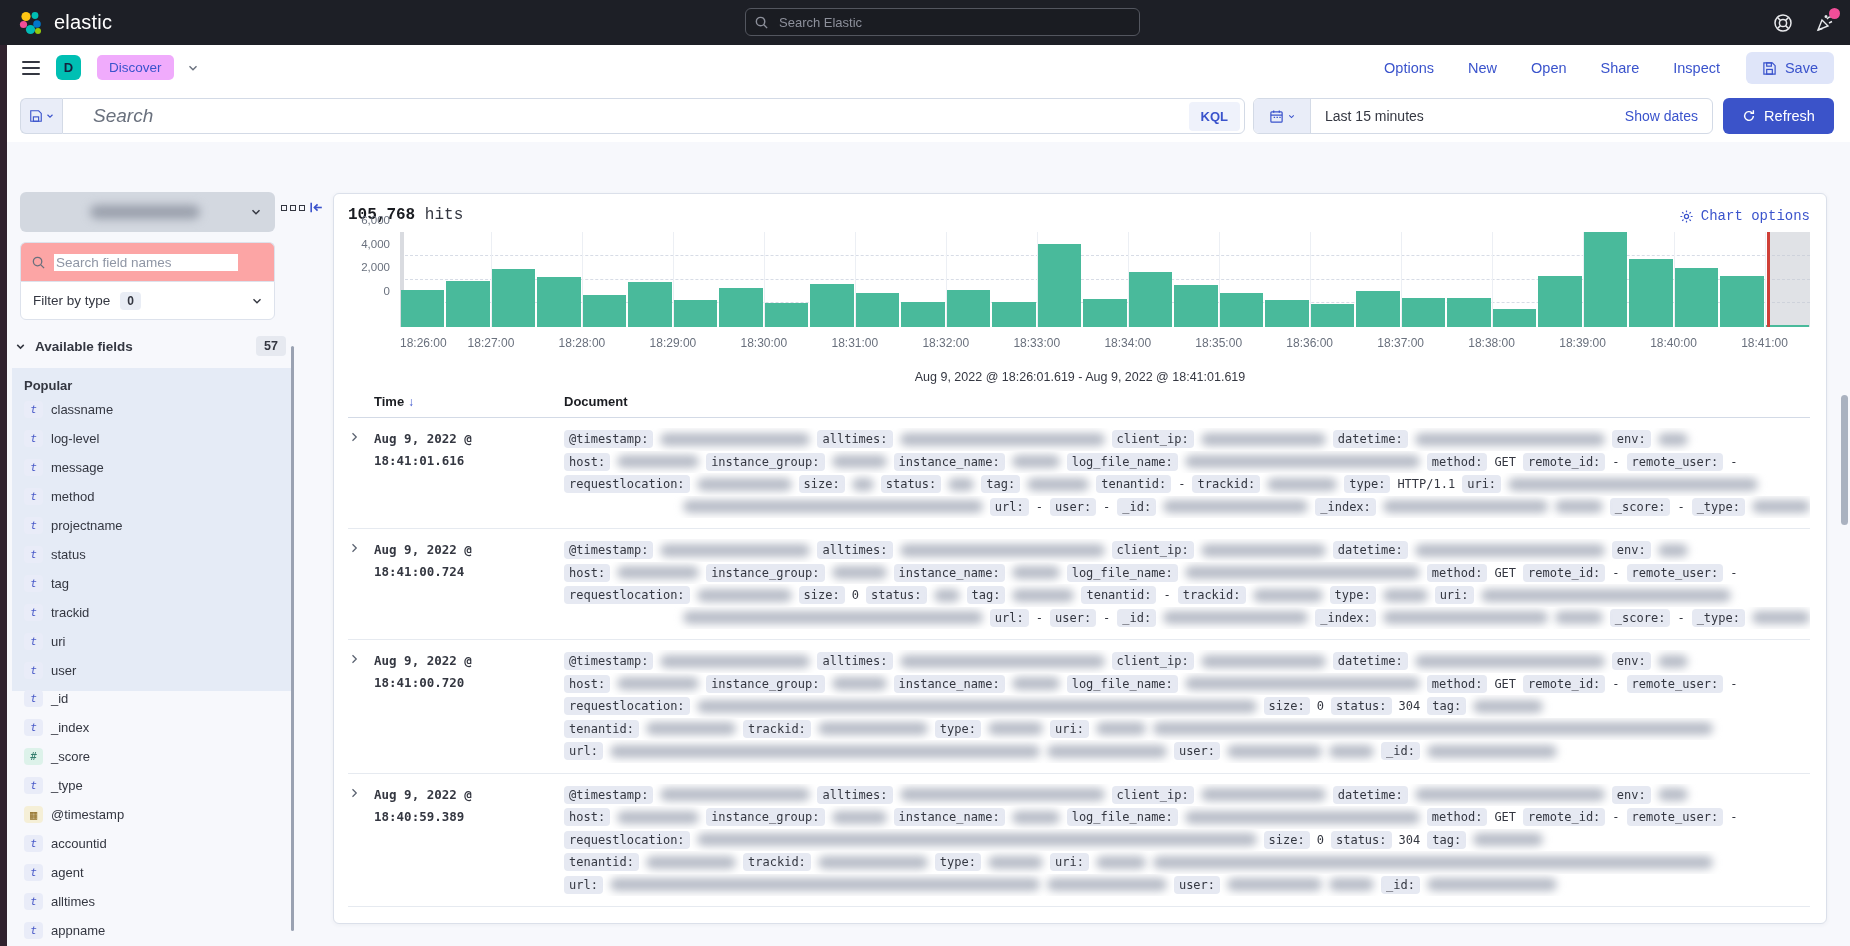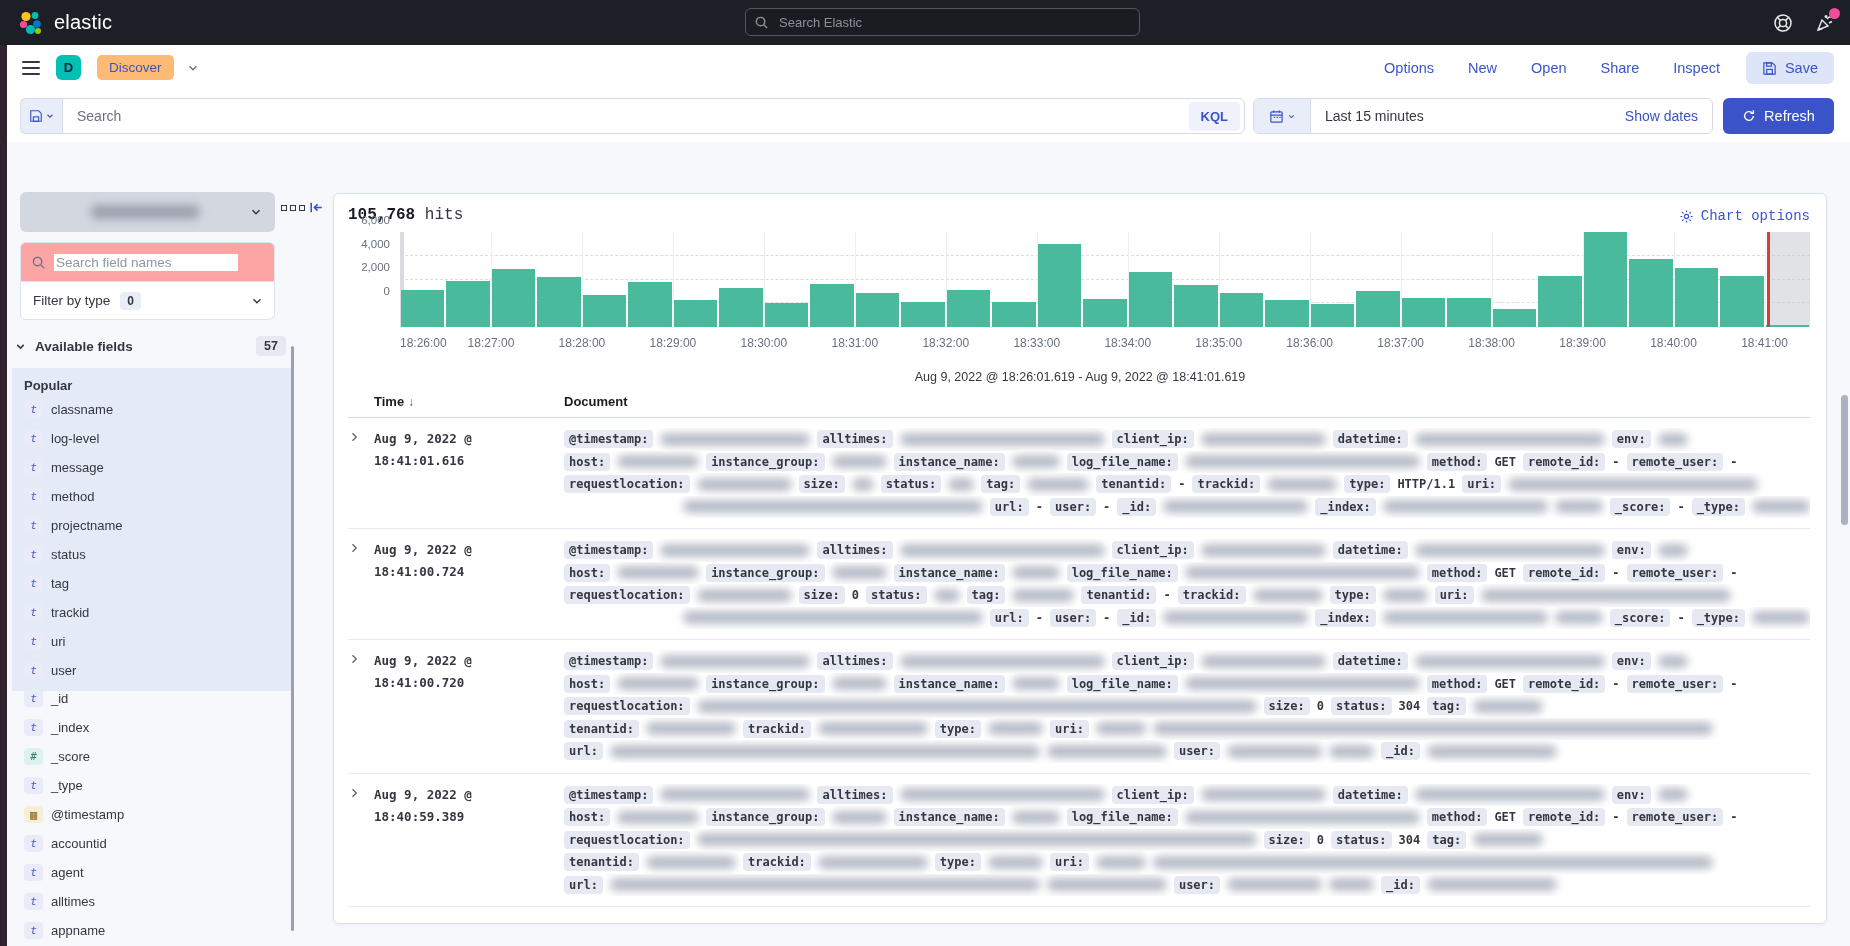--- a/index.html
+++ b/index.html
@@ -16,33 +16,33 @@
   #top-search input::placeholder{color:#8d909b;}
   .topbar-icons{position:absolute;right:14px;top:0;height:45px;display:flex;align-items:center;gap:20px;color:#e8e9ec;}
   .tb-icon{position:relative;width:22px;height:22px;cursor:pointer;}
   .notif-dot{position:absolute;right:-4px;top:-4px;width:11px;height:11px;border-radius:50%;background:#f04e98;}
   
   #navrow{position:absolute;left:0;top:45px;width:1850px;height:45px;background:#fff;display:flex;align-items:center;border-bottom:1px solid #eef0f5;}
   #hamburger{margin-left:22px;width:18px;cursor:pointer;}
   #hamburger div{height:2px;background:#343741;margin:4px 0;border-radius:1px;}
   .space-badge{margin-left:16px;width:25px;height:25px;border-radius:6px;background:#00bfb3;color:#14213d;
     font-weight:bold;font-size:13px;display:flex;align-items:center;justify-content:center;cursor:pointer;}
-  .breadcrumb-chip{margin-left:16px;background:#fdba74;color:#3a53cc;font-size:13.5px;padding:5px 12px;border-radius:5px;cursor:pointer;}
+  .breadcrumb-chip{margin-left:16px;background:#f0abfc;color:#3a53cc;font-size:13.5px;padding:5px 12px;border-radius:5px;cursor:pointer;}
   .bc-chevron{margin-left:12px;color:#69707d;cursor:pointer;}
   .nav-links{position:absolute;right:130px;display:flex;gap:34px;}
   .nav-link{color:#3a53cc;font-size:14.5px;cursor:pointer;}
   .save-btn{position:absolute;right:16px;top:7px;height:32px;background:#dfe5f9;border-radius:6px;color:#3a53cc;
     display:flex;align-items:center;gap:8px;padding:0 16px;font-size:14.5px;font-weight:500;cursor:pointer;}
   
   #queryrow{position:absolute;left:0;top:90px;width:1850px;height:52px;background:#fff;}
   .sq-chip{position:absolute;left:20px;top:8px;width:42px;height:36px;background:#e9edf8;border:1px solid #d3dae6;
     border-right:none;border-radius:6px 0 0 6px;display:flex;align-items:center;justify-content:center;gap:2px;color:#3a53cc;cursor:pointer;box-sizing:border-box;}
   .query-input{position:absolute;left:62px;top:8px;width:1183px;height:36px;background:#fff;border:1px solid #d3dae6;
     border-radius:0 6px 6px 0;display:flex;align-items:center;box-sizing:border-box;}
-  .query-input input{border:none;outline:none;font-size:14px;color:#343741;margin-left:12px;flex:1;}
+  .query-input input{border:none;outline:none;font-size:19px;color:#343741;margin-left:28px;flex:1;font-style:italic;}
   .query-input input::placeholder{color:#69707d;}
   .kql-chip{margin-right:4px;background:#eff2fb;color:#3a53cc;font-size:13px;font-weight:600;padding:7px 12px;border-radius:4px;cursor:pointer;}
   .datepicker{position:absolute;left:1253px;top:8px;width:460px;height:36px;border:1px solid #d3dae6;border-radius:6px;
     display:flex;align-items:center;background:#fff;box-sizing:border-box;overflow:hidden;}
   .cal-chip{width:56px;height:100%;background:#e9edf8;display:flex;align-items:center;justify-content:center;gap:3px;color:#3a53cc;cursor:pointer;border-right:1px solid #d3dae6;}
   .time-range{margin-left:14px;font-size:14px;color:#343741;cursor:pointer;}
   .show-dates{margin-left:auto;margin-right:14px;color:#3a53cc;font-size:14px;cursor:pointer;}
   .refresh-btn{position:absolute;left:1723px;top:8px;width:111px;height:36px;background:#3b53c9;border-radius:6px;color:#fff;
     display:flex;align-items:center;justify-content:center;gap:8px;font-size:14.5px;cursor:pointer;}
   
@@ -102,21 +102,21 @@
   .future-overlay{position:absolute;right:0;top:0;bottom:0;background:rgba(199,202,209,.55);z-index:1;}
   .nowline{position:absolute;top:0;bottom:0;width:3px;background:#cf4038;z-index:3;}
   #xlabels{position:absolute;left:52px;right:0;bottom:12px;height:16px;}
   #xlabels span{position:absolute;font-size:12px;color:#69707d;white-space:nowrap;}
   .chart-subtitle{text-align:center;font-size:12.5px;color:#343741;margin-top:6px;}
   
   #dtable{margin:8px 16px 0 14px;}
   .thead{display:flex;border-bottom:1px solid #d3dae6;padding:2px 0 8px 0;}
   .col-exp{width:26px;flex:0 0 auto;}
   .col-time{width:190px;flex:0 0 auto;font-weight:bold;}
-  .col-doc{flex:1;min-width:0;font-weight:bold;}
+  .col-doc{flex:1;min-width:0;}
   .thead .col-time,.thead .col-doc{font-size:13px;font-weight:bold;color:#1a1c21;}
   .sort-arrow{color:#3a53cc;font-size:12px;margin-left:4px;}
   .drow{display:flex;padding:10px 0;border-bottom:1px solid #e6eaf0;}
   .drow .col-exp{padding-top:3px;color:#5a6270;cursor:pointer;}
   .drow .col-time{font-family:"DejaVu Sans Mono",monospace;font-size:12.5px;color:#343741;line-height:22px;}
   .dline{display:flex;align-items:center;gap:7px;height:22.5px;overflow:hidden;}
   .dline.end{justify-content:flex-end;}
   .chip{background:#e6e9f2;border-radius:4px;padding:0 5px;font-family:"DejaVu Sans Mono",monospace;
     font-size:12px;color:#343741;line-height:18px;flex:0 0 auto;}
   .val{font-family:"DejaVu Sans Mono",monospace;font-size:12px;color:#343741;flex:0 0 auto;}

